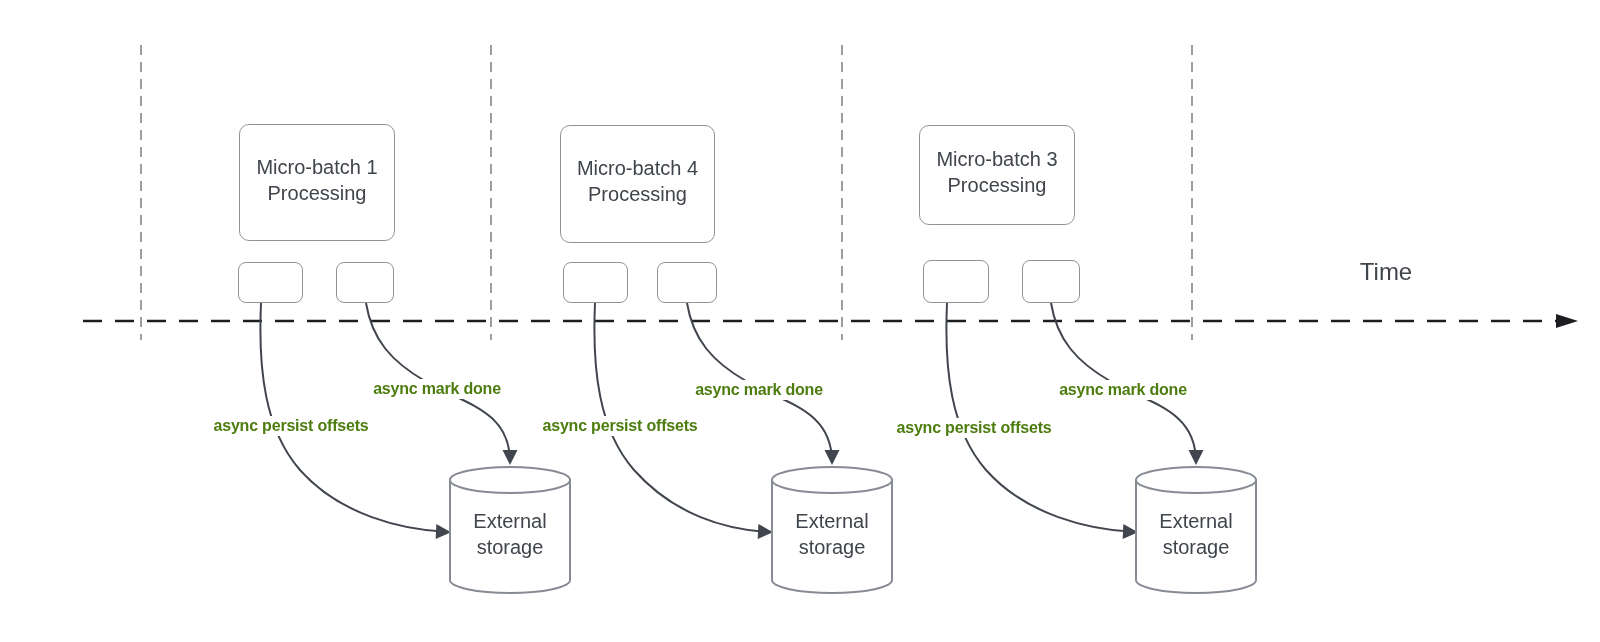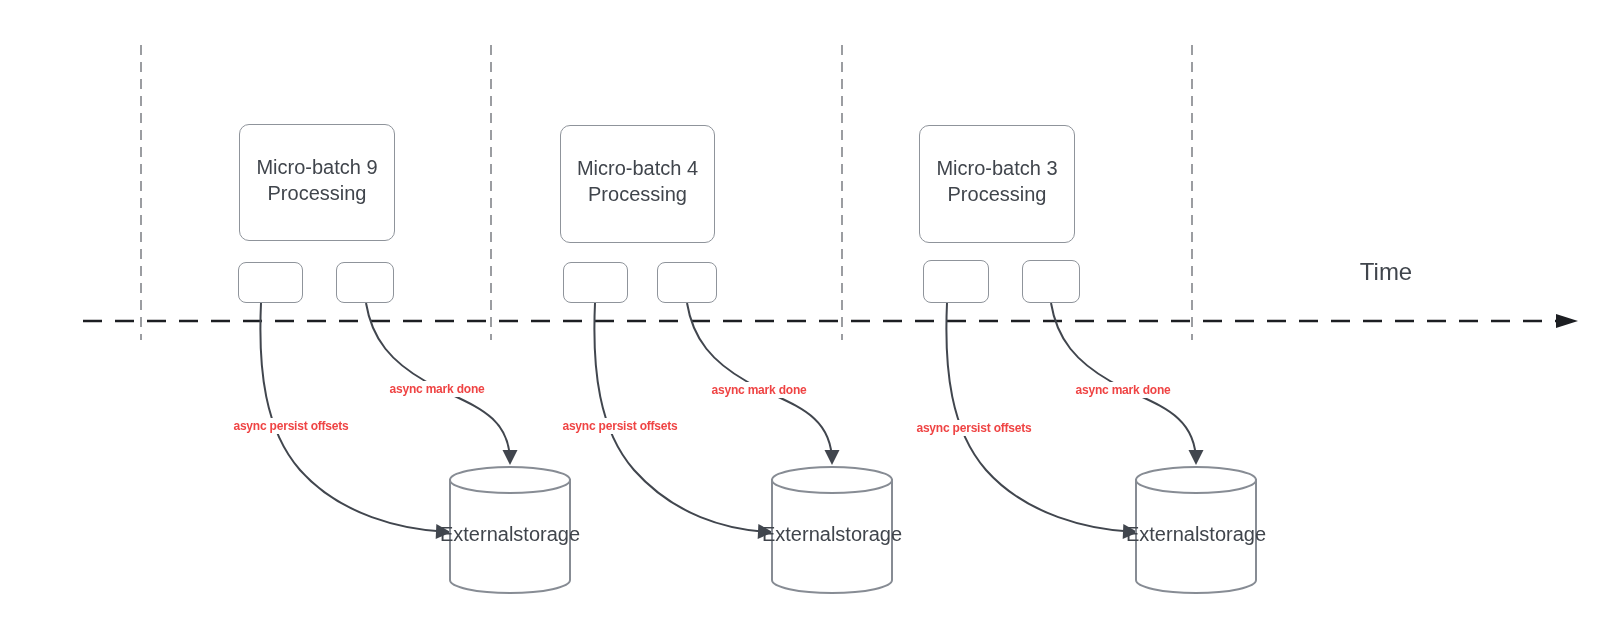--- a/index.html
+++ b/index.html
@@ -35,37 +35,37 @@
   .task-box {
     position: absolute;
     box-sizing: border-box;
     border: 1.8px solid #8f949b;
     border-radius: 8px;
     background: #ffffff;
   }
   .storage-text {
     position: absolute;
     display: flex;
-    flex-direction: row;
+    flex-direction: column;
     align-items: center;
     justify-content: center;
     text-align: center;
     color: #40454c;
     font-size: 20px;
     line-height: 26px;
   }
   .edge-label {
     position: absolute;
     transform: translate(-50%, -50%);
     background: #ffffff;
     padding: 1px 3px;
-    font-size: 12px;
+    font-size: 16px;
     font-weight: bold;
     letter-spacing: -0.2px;
-    color: #ef4444;
+    color: #4d7c0f;
     white-space: nowrap;
   }
   .time-label {
     position: absolute;
     transform: translate(-50%, -50%);
     font-size: 24px;
     color: #40454c;
     white-space: nowrap;
   }
 </style>
@@ -106,21 +106,21 @@
       <path d="M772,480 L772,580 A60,13 0 0 0 892,580 L892,480 Z" fill="#ffffff" stroke="#878c94" stroke-width="2"></path>
       <ellipse cx="832" cy="480" rx="60" ry="13" fill="#ffffff" stroke="#878c94" stroke-width="2"></ellipse>
     </g>
     <g>
       <path d="M1136,480 L1136,580 A60,13 0 0 0 1256,580 L1256,480 Z" fill="#ffffff" stroke="#878c94" stroke-width="2"></path>
       <ellipse cx="1196" cy="480" rx="60" ry="13" fill="#ffffff" stroke="#878c94" stroke-width="2"></ellipse>
     </g>
   </svg>
 
   <div class="proc-box" style="left:239px; top:124px; width:156px; height:117px;">
-    <span>Micro-batch 9</span>
+    <span>Micro-batch 1</span>
     <span>Processing</span>
   </div>
   <div class="task-box" style="left:238px; top:262px; width:65px; height:41px;"></div>
   <div class="task-box" style="left:336px; top:262px; width:58px; height:41px;"></div>
   <div class="edge-label" style="left:291px; top:426px;">async persist offsets</div>
   <div class="edge-label" style="left:437px; top:389px;">async mark done</div>
   <div class="storage-text" style="left:450px; top:474px; width:120px; height:120px;">
     <span>External</span>
     <span>storage</span>
   </div>
@@ -131,21 +131,21 @@
   </div>
   <div class="task-box" style="left:563px; top:262px; width:65px; height:41px;"></div>
   <div class="task-box" style="left:657px; top:262px; width:60px; height:41px;"></div>
   <div class="edge-label" style="left:620px; top:426px;">async persist offsets</div>
   <div class="edge-label" style="left:759px; top:390px;">async mark done</div>
   <div class="storage-text" style="left:772px; top:474px; width:120px; height:120px;">
     <span>External</span>
     <span>storage</span>
   </div>
 
-  <div class="proc-box" style="left:919px; top:125px; width:156px; height:118px;">
+  <div class="proc-box" style="left:919px; top:125px; width:156px; height:100px;">
     <span>Micro-batch 3</span>
     <span>Processing</span>
   </div>
   <div class="task-box" style="left:923px; top:260px; width:66px; height:43px;"></div>
   <div class="task-box" style="left:1022px; top:260px; width:58px; height:43px;"></div>
   <div class="edge-label" style="left:974px; top:428px;">async persist offsets</div>
   <div class="edge-label" style="left:1123px; top:390px;">async mark done</div>
   <div class="storage-text" style="left:1136px; top:474px; width:120px; height:120px;">
     <span>External</span>
     <span>storage</span>

